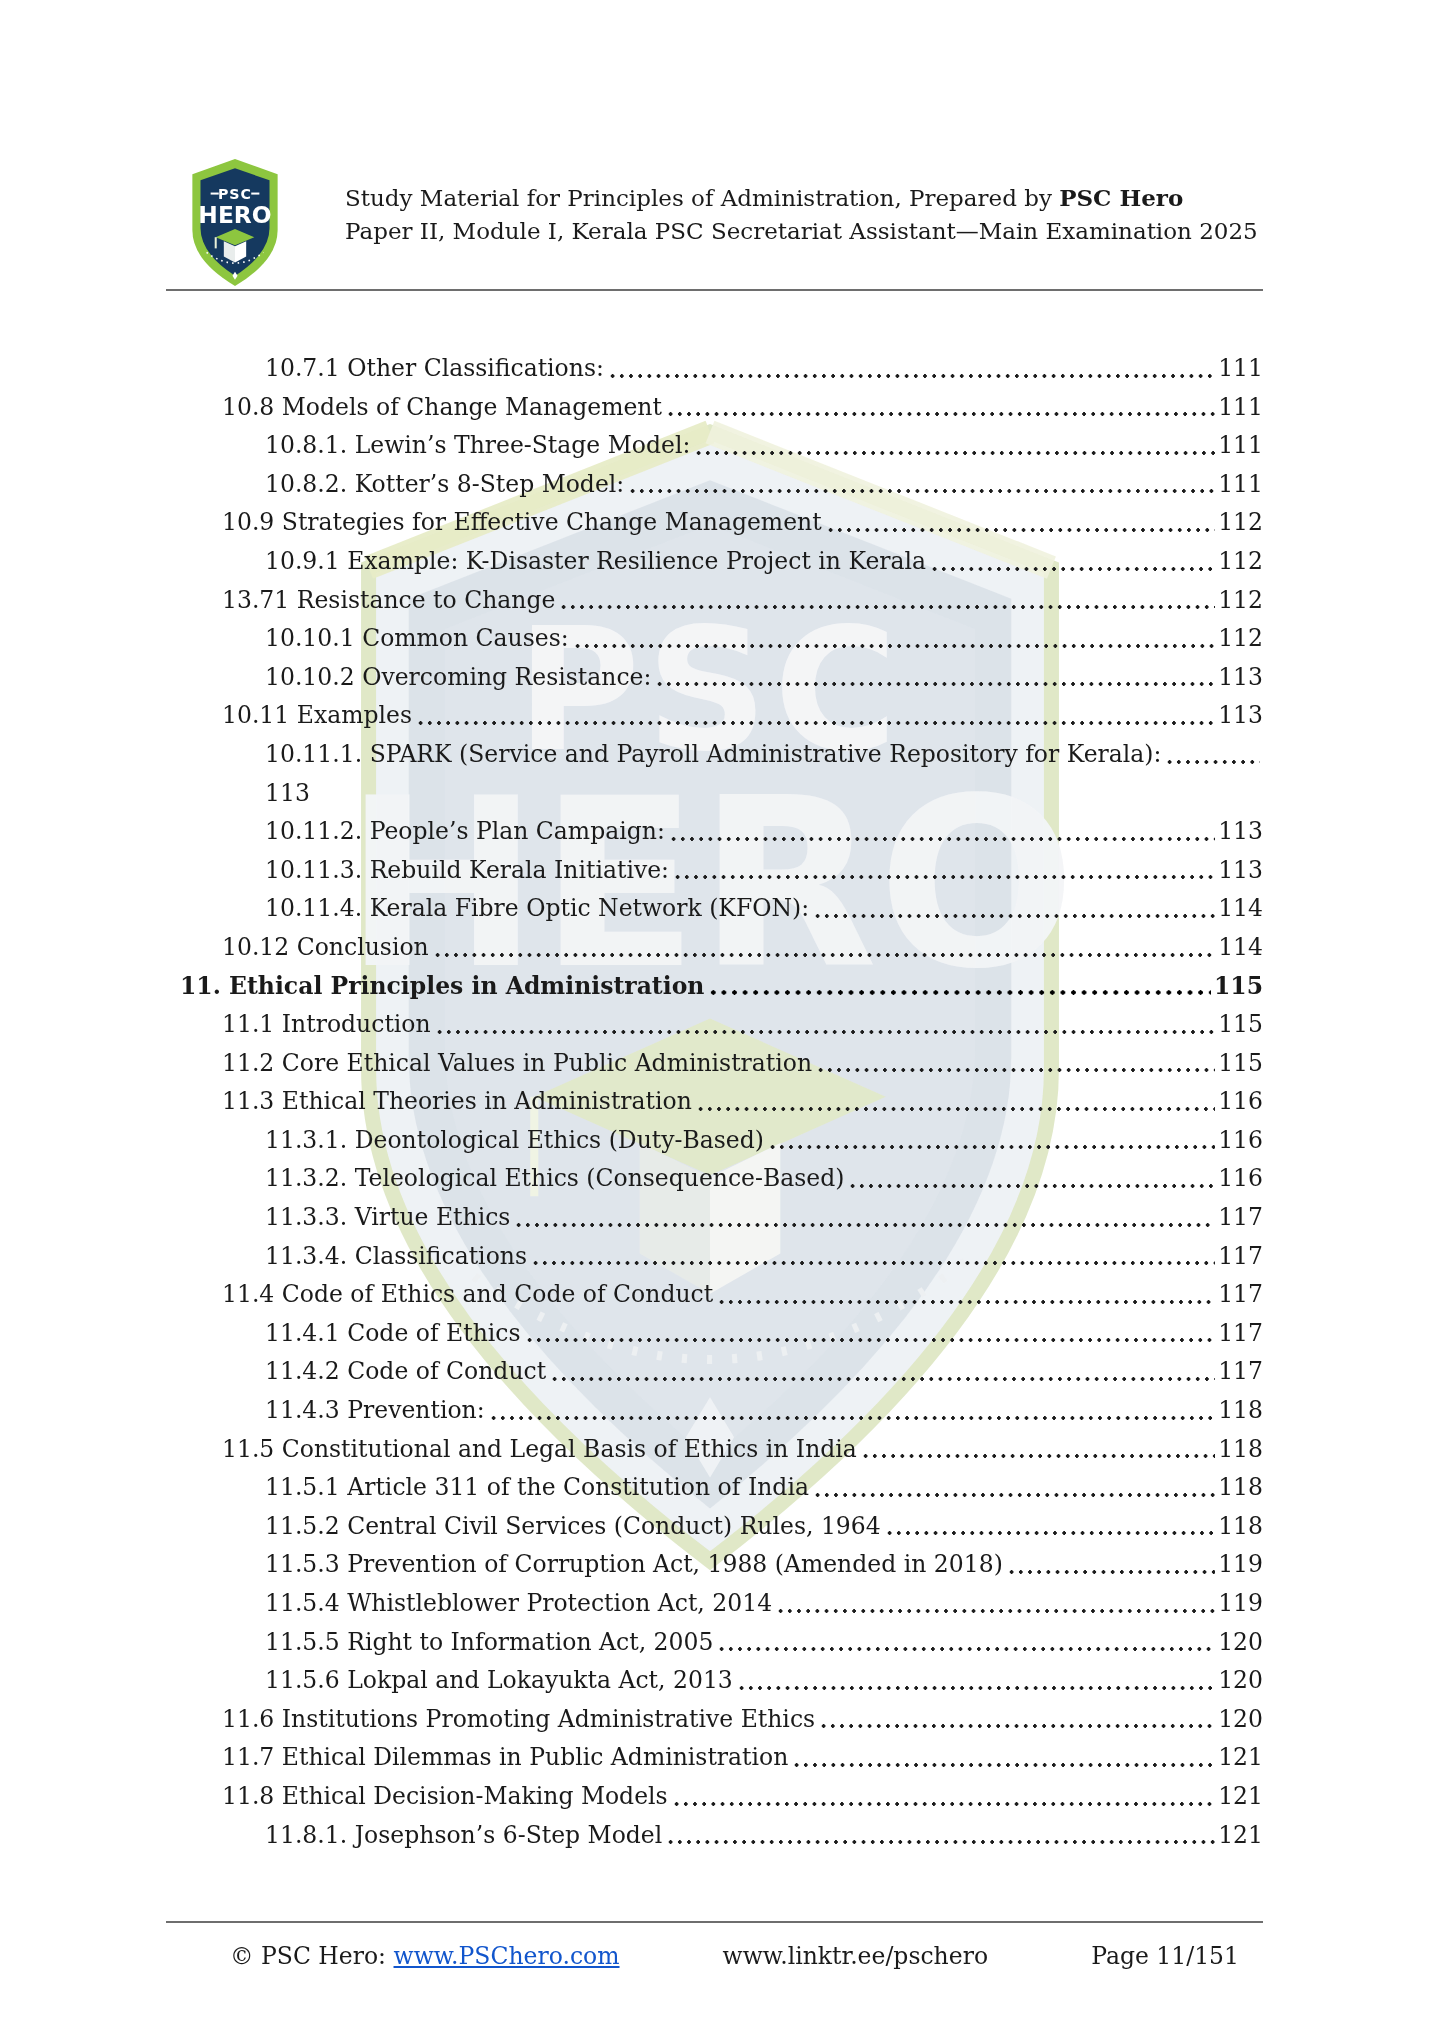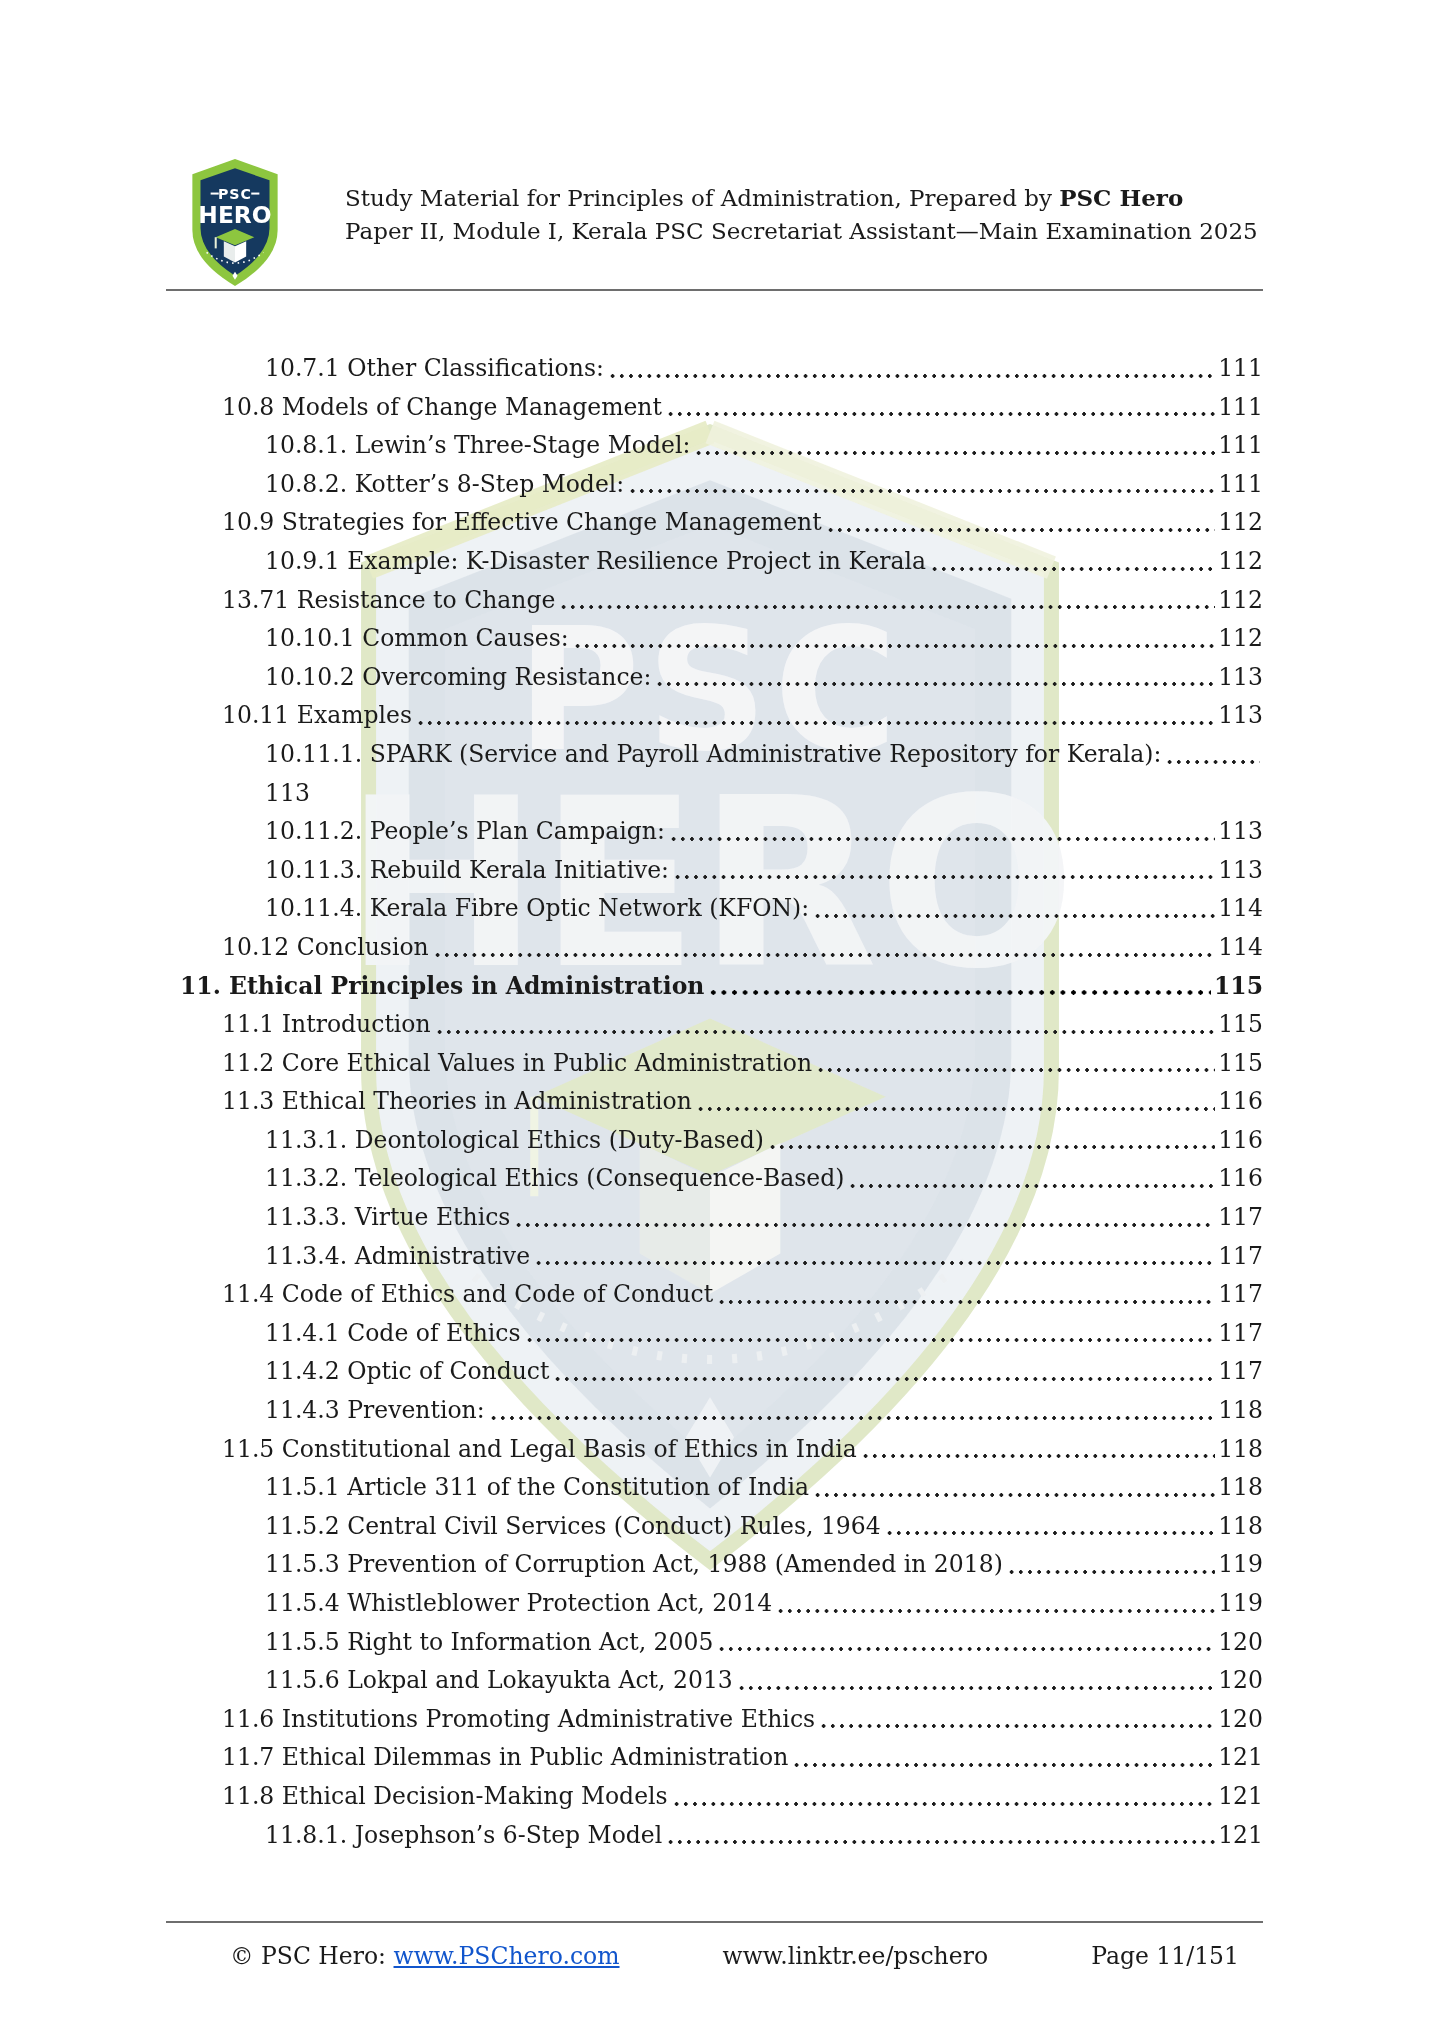--- a/index.html
+++ b/index.html
@@ -203,36 +203,36 @@
         <span class="toc-title">11.3.2. Teleological Ethics (Consequence-Based)</span>
         <span class="toc-leader"></span>
         <span class="toc-page">116</span>
       </div>
       <div class="toc-row lvl3">
         <span class="toc-title">11.3.3. Virtue Ethics</span>
         <span class="toc-leader"></span>
         <span class="toc-page">117</span>
       </div>
       <div class="toc-row lvl3">
-        <span class="toc-title">11.3.4. Administrative</span>
+        <span class="toc-title">11.3.4. Classifications</span>
         <span class="toc-leader"></span>
         <span class="toc-page">117</span>
       </div>
       <div class="toc-row lvl2">
         <span class="toc-title">11.4 Code of Ethics and Code of Conduct</span>
         <span class="toc-leader"></span>
         <span class="toc-page">117</span>
       </div>
       <div class="toc-row lvl3">
         <span class="toc-title">11.4.1 Code of Ethics</span>
         <span class="toc-leader"></span>
         <span class="toc-page">117</span>
       </div>
       <div class="toc-row lvl3">
-        <span class="toc-title">11.4.2 Optic of Conduct</span>
+        <span class="toc-title">11.4.2 Code of Conduct</span>
         <span class="toc-leader"></span>
         <span class="toc-page">117</span>
       </div>
       <div class="toc-row lvl3">
         <span class="toc-title">11.4.3 Prevention:</span>
         <span class="toc-leader"></span>
         <span class="toc-page">118</span>
       </div>
       <div class="toc-row lvl2">
         <span class="toc-title">11.5 Constitutional and Legal Basis of Ethics in India</span>

